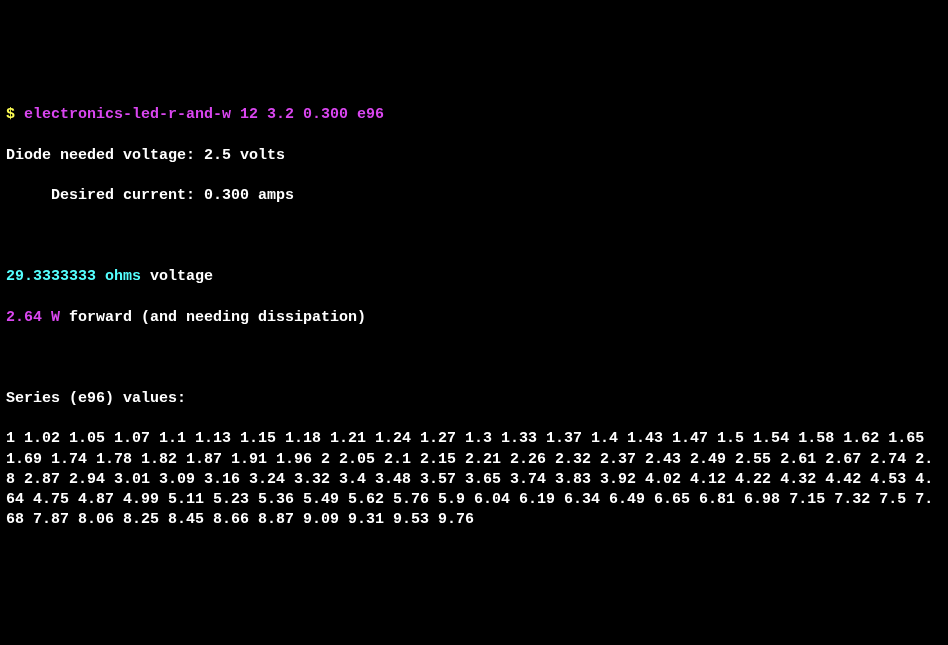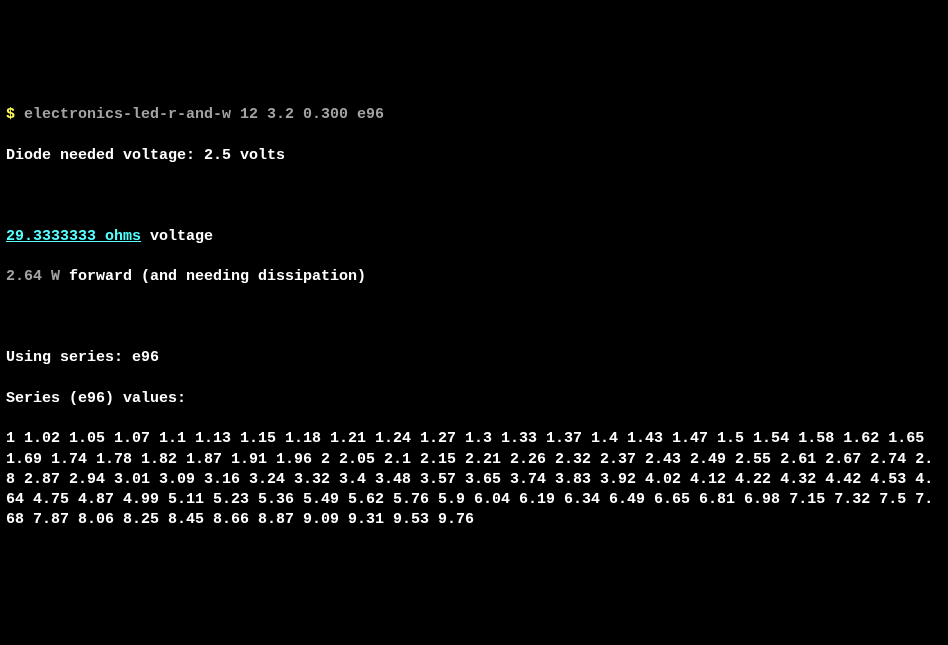--- a/index.html
+++ b/index.html
@@ -20,38 +20,38 @@
       white-space: pre-wrap;
       font-weight: bold;
     }
     .line {
       white-space: pre;
     }
     .wrap {
       white-space: normal;
       word-break: break-all;
     }
-    .yellow { color: #a3a3a3; }
+    .yellow { color: #d946ef; }
     .white { color: #ffffff; }
-    .cyan { color: #55ffff; text-decoration: underline; }
+    .cyan { color: #55ffff; }
     .prompt { color: #ffff55; }
   </style>
 </head>
 <body>
 
 
 
 <div>
 <div class="line"><span class="prompt">$</span><span class="yellow"> </span><span class="yellow">electronics-led-r-and-w 12 3.2 0.300 e96</span></div>
 <div class="line"><span class="white">Diode needed voltage: </span><span class="white">2.5 volts</span></div>
+<div class="line"><span class="white">     Desired current: </span><span class="white">0.300 amps</span></div>
 <div class="line"> </div>
 <div class="line"><span class="cyan">29.3333333 ohms</span><span class="white"> voltage</span></div>
 <div class="line"><span class="yellow">2.64 W</span><span class="white"> forward (and needing dissipation)</span></div>
 <div class="line"> </div>
-<div class="line"><span class="white">Using series: e96</span></div>
 <div class="line"><span class="white">Series (e96) values:</span></div>
 <div class="wrap white">  1 1.02 1.05 1.07 1.1 1.13 1.15 1.18 1.21 1.24 1.27 1.3 1.33 1.37 1.4 1.43 1.47 1.5 1.54 1.58 1.62 1.65 1.69 1.74 1.78 1.82 1.87 1.91 1.96 2 2.05 2.1 2.15 2.21 2.26 2.32 2.37 2.43 2.49 2.55 2.61 2.67 2.74 2.8 2.87 2.94 3.01 3.09 3.16 3.24 3.32 3.4 3.48 3.57 3.65 3.74 3.83 3.92 4.02 4.12 4.22 4.32 4.42 4.53 4.64 4.75 4.87 4.99 5.11 5.23 5.36 5.49 5.62 5.76 5.9 6.04 6.19 6.34 6.49 6.65 6.81 6.98 7.15 7.32 7.5 7.68 7.87 8.06 8.25 8.45 8.66 8.87 9.09 9.31 9.53 9.76</div>
 
 
 
 
 
 
 
 

